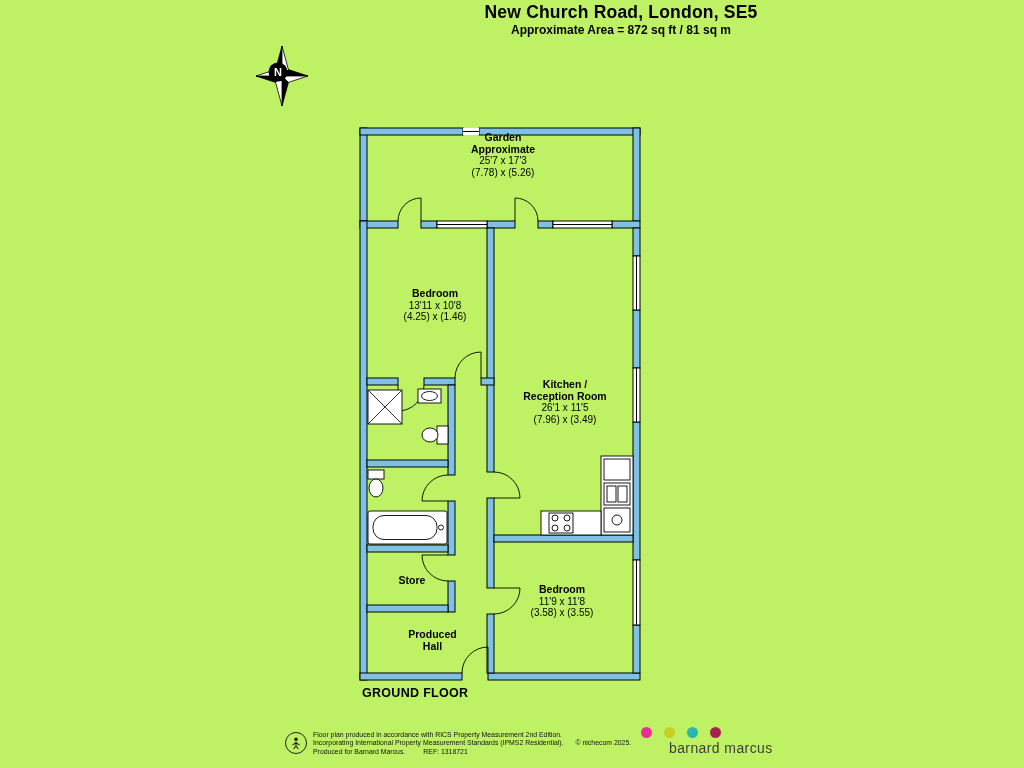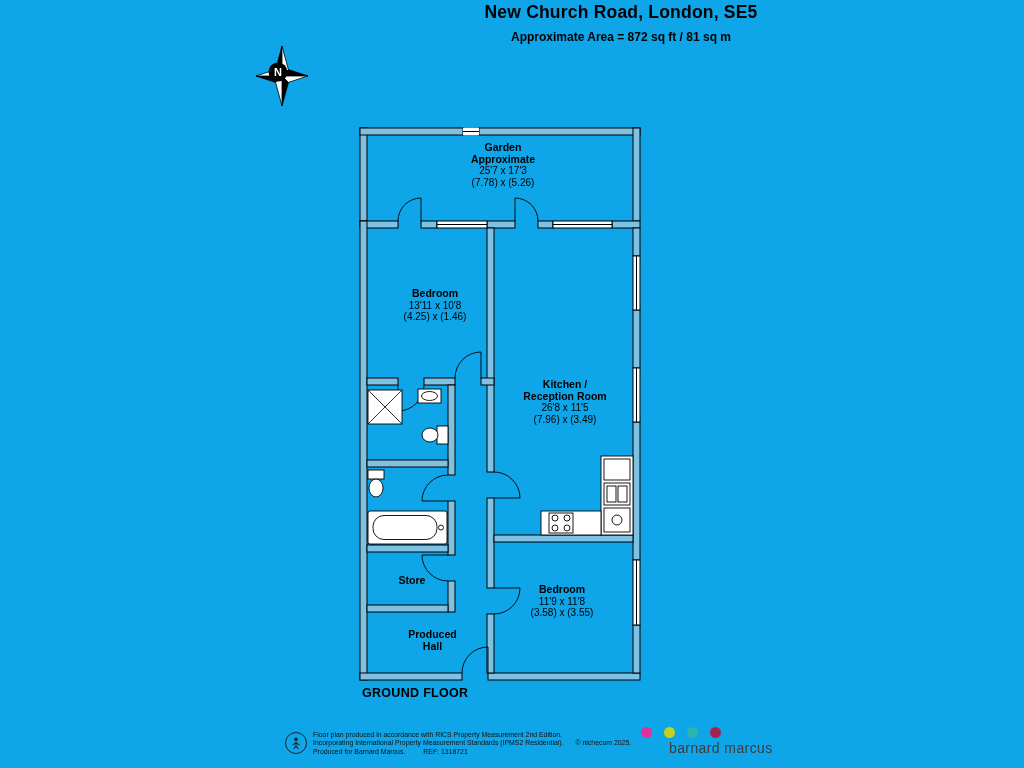--- a/index.html
+++ b/index.html
@@ -1,22 +1,22 @@
 <!DOCTYPE html>
 <html style="--wall-color: #7fc1e3;"><head>
 <meta charset="utf-8">
 <style>
   * { margin:0; padding:0; box-sizing:border-box; }
   html,body { width:1024px; height:768px; background:#fff; font-family:"Liberation Sans", sans-serif; color:#000; }
-  #canvas { position:relative; width:1024px; height:768px; background:#0ea5e9; overflow:hidden; }
+  #canvas { position:relative; width:1024px; height:768px; background:#bef264; overflow:hidden; }
 
   
   .header-block { position:absolute; left:455px; top:2px; width:332px; text-align:center; }
   .header-title { font-size:17.5px; font-weight:bold; letter-spacing:0.2px; }
-  .header-area { font-size:12px; font-weight:bold; margin-top:7px; }
+  .header-area { font-size:12px; font-weight:bold; }
   .header-disclaimer { font-size:8.5px; margin-top:6px; }
 
   
   .abs-svg { position:absolute; }
 
   .wall { fill:var(--wall-color,#7fc1e3); stroke:#000; stroke-width:1; }
   .win { fill:#fff; stroke:#000; stroke-width:1; }
   .winline { stroke:#000; stroke-width:1; fill:none; }
   .arc { fill:none; stroke:#000; stroke-width:0.9; }
   .fix { fill:#fff; stroke:#000; stroke-width:0.9; }
@@ -165,37 +165,37 @@
       <circle class="fix" cx="617" cy="520" r="5"></circle>
       <rect class="fix" x="541" y="511" width="60" height="24"></rect>
       <rect class="fix" x="549" y="513" width="24" height="20"></rect>
       <circle class="fix" cx="555" cy="518" r="3"></circle>
       <circle class="fix" cx="567" cy="518" r="3"></circle>
       <circle class="fix" cx="555" cy="528" r="3"></circle>
       <circle class="fix" cx="567" cy="528" r="3"></circle>
     </g>
   </svg>
 
-  <div class="room-label" style="left:433px;top:142px;width:140px;">
+  <div class="room-label" style="left:433px;top:132px;width:140px;">
     <span class="room-name">Garden</span>
     <span class="room-name">Approximate</span>
     <span class="room-dim">25'7 x 17'3</span>
     <span class="room-dim">(7.78) x (5.26)</span>
   </div>
 
   <div class="room-label" style="left:375px;top:288px;width:120px;">
     <span class="room-name">Bedroom</span>
     <span class="room-dim">13'11 x 10'8</span>
     <span class="room-dim">(4.25) x (1.46)</span>
   </div>
 
   <div class="room-label" style="left:500px;top:357px;width:130px;margin-top:22px;">
     <span class="room-name">Kitchen /</span>
     <span class="room-name">Reception Room</span>
-    <span class="room-dim">26'8 x 11'5</span>
+    <span class="room-dim">26'1 x 11'5</span>
     <span class="room-dim">(7.96) x (3.49)</span>
   </div>
 
   <div class="room-label" style="left:372px;top:575px;width:80px;">
     <span class="room-name">Store</span>
   </div>
 
   <div class="room-label" style="left:385px;top:629px;width:95px;">
     <span class="room-name">Produced</span>
     <span class="room-name">Hall</span>

